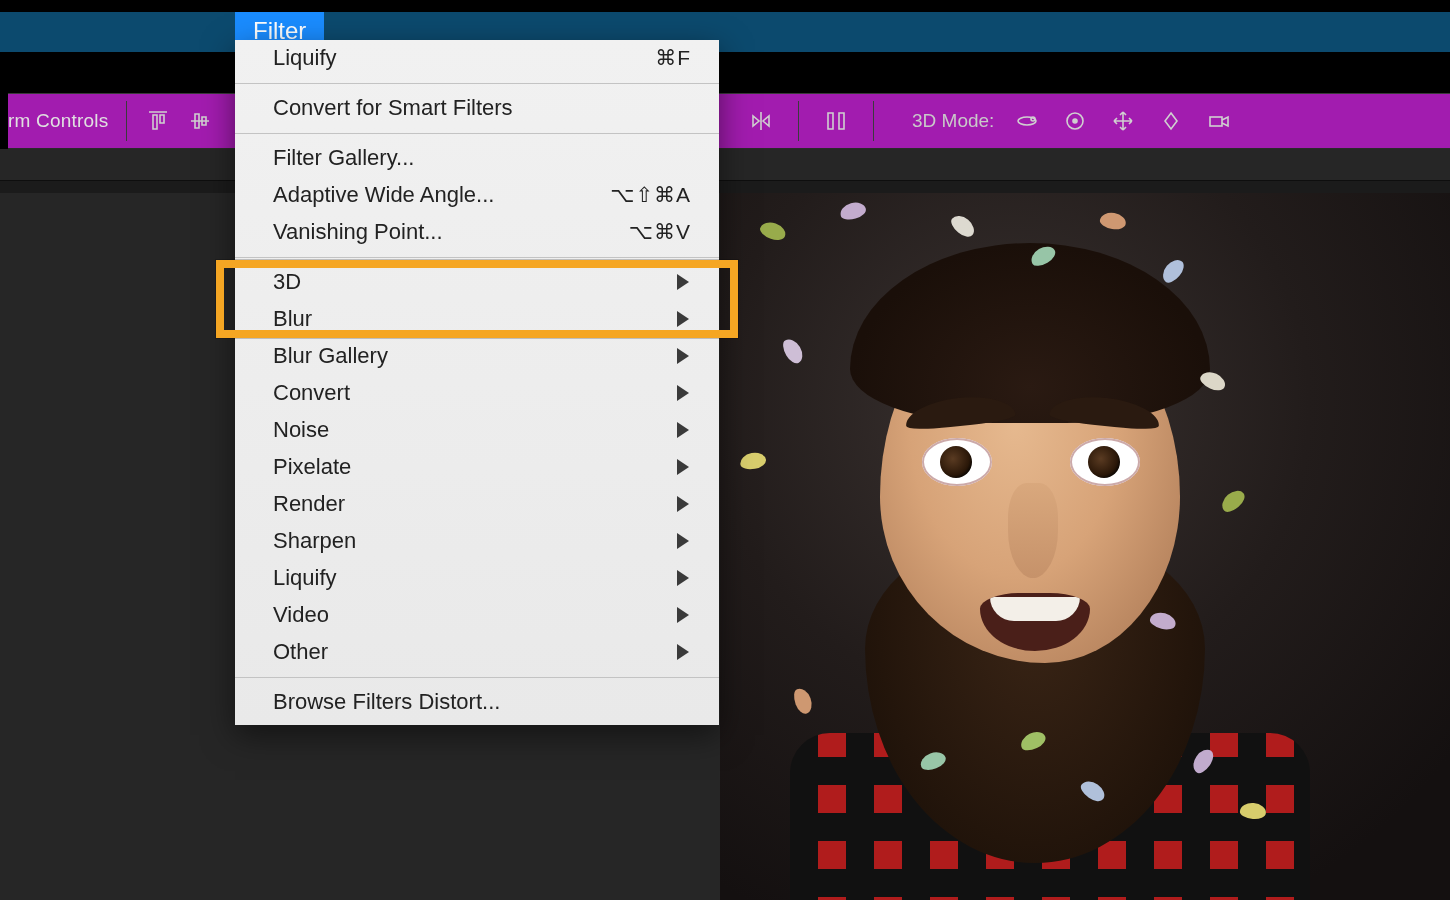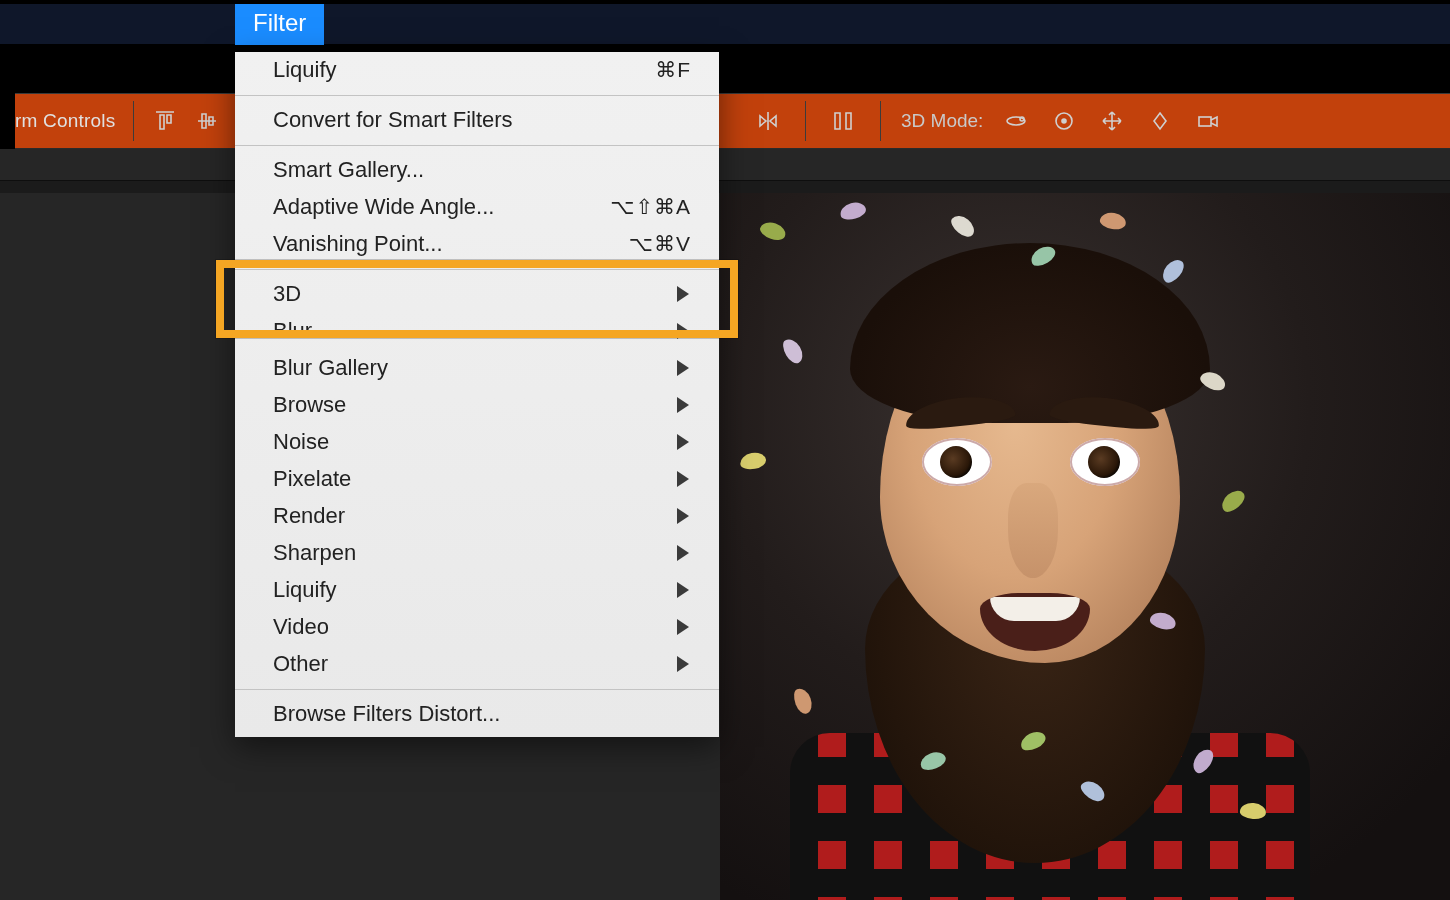--- a/index.html
+++ b/index.html
@@ -6,40 +6,40 @@
   body {
     width: 1450px;
     height: 900px;
     background: #000;
     font-family: -apple-system, "Helvetica Neue", Arial, sans-serif;
     overflow: hidden;
     position: relative;
   }
   .menubar {
     position: absolute;
-    top: 4px; left: 0; right: 0;
+    top: 12px; left: 0; right: 0;
     height: 40px;
-    background: #0f172a;
+    background: #0c4a6e;
   }
   .menubar-item {
     position: absolute;
     top: 0;
     left: 235px;
     background: #1a8cff;
     color: #fff;
     font-size: 24px;
     padding: 5px 18px 8px 18px;
     font-weight: 400;
   }
   .toolbar {
     position: absolute;
     top: 93px;
-    left: 15px; right: 0;
+    left: 8px; right: 0;
     height: 56px;
-    background: #c2410c;
+    background: #a21caf;
     border-top: 1px solid #3a3a3a;
     border-bottom: 1px solid #2a2a2a;
     display: flex;
     align-items: center;
     color: #d0d0d0;
   }
   .toolbar .label {
     font-size: 19px;
     color: #e0e0e0;
     letter-spacing: 0.2px;
@@ -63,21 +63,21 @@
     position: absolute;
     left: 732px;
     top: 0; bottom: 0;
     display: flex;
     align-items: center;
     gap: 6px;
   }
   .tb-3dmode {
     font-size: 19px;
     color: #c9c9c9;
-    margin-left: 4px;
+    margin-left: 22px;
     margin-right: 6px;
   }
 
   .canvas-bg {
     position: absolute;
     top: 149px;
     left: 0; right: 0; bottom: 0;
     background: #262626;
   }
   .canvas-frame {
@@ -184,21 +184,21 @@
     width: 520px; height: 220px;
     background:
       repeating-linear-gradient(0deg, #111 0 28px, transparent 28px 56px),
       repeating-linear-gradient(90deg, #111 0 28px, transparent 28px 56px),
       #b01c1c;
     border-radius: 40px 40px 0 0;
   }
 
   .dropdown {
     position: absolute;
-    top: 52px;
+    top: 40px;
     left: 235px;
     width: 484px;
     background: linear-gradient(#f1f1f1, #e9e9e9);
     box-shadow: 0 10px 30px rgba(0,0,0,0.5);
     padding-bottom: 4px;
   }
   .dd-item {
     display: flex;
     justify-content: space-between;
     align-items: center;
@@ -352,21 +352,21 @@
   </div>
   <div class="dd-sep"></div>
 
   <div class="dd-item">
     <span>Convert for Smart Filters</span>
     <span class="shortcut"></span>
   </div>
   <div class="dd-sep"></div>
 
   <div class="dd-item">
-    <span>Smart Gallery...</span>
+    <span>Filter Gallery...</span>
     <span class="shortcut"></span>
   </div>
   <div class="dd-item">
     <span>Adaptive Wide Angle...</span>
     <span class="shortcut">⌥⇧⌘A</span>
   </div>
   <div class="dd-item">
     <span>Vanishing Point...</span>
     <span class="shortcut">⌥⌘V</span>
   </div>
@@ -378,21 +378,21 @@
   </div>
   <div class="dd-item">
     <span>Blur</span>
     <span class="arrow"></span>
   </div>
   <div class="dd-item">
     <span>Blur Gallery</span>
     <span class="arrow"></span>
   </div>
   <div class="dd-item">
-    <span>Browse</span>
+    <span>Convert</span>
     <span class="arrow"></span>
   </div>
   <div class="dd-item">
     <span>Noise</span>
     <span class="arrow"></span>
   </div>
   <div class="dd-item">
     <span>Pixelate</span>
     <span class="arrow"></span>
   </div>

